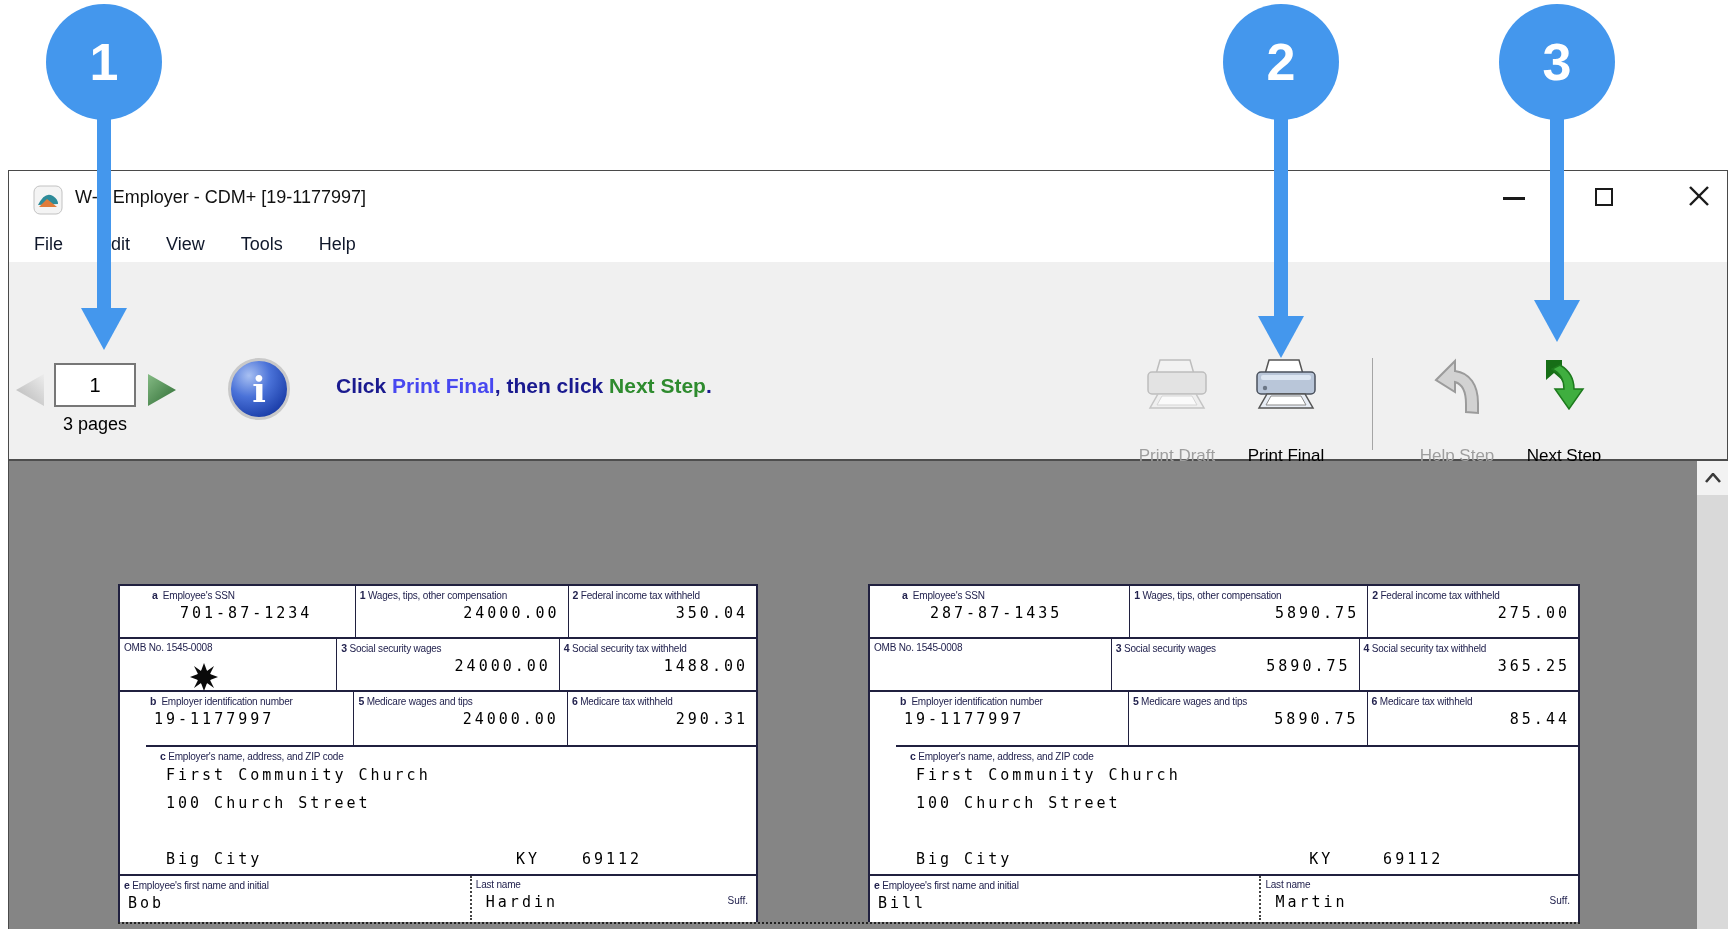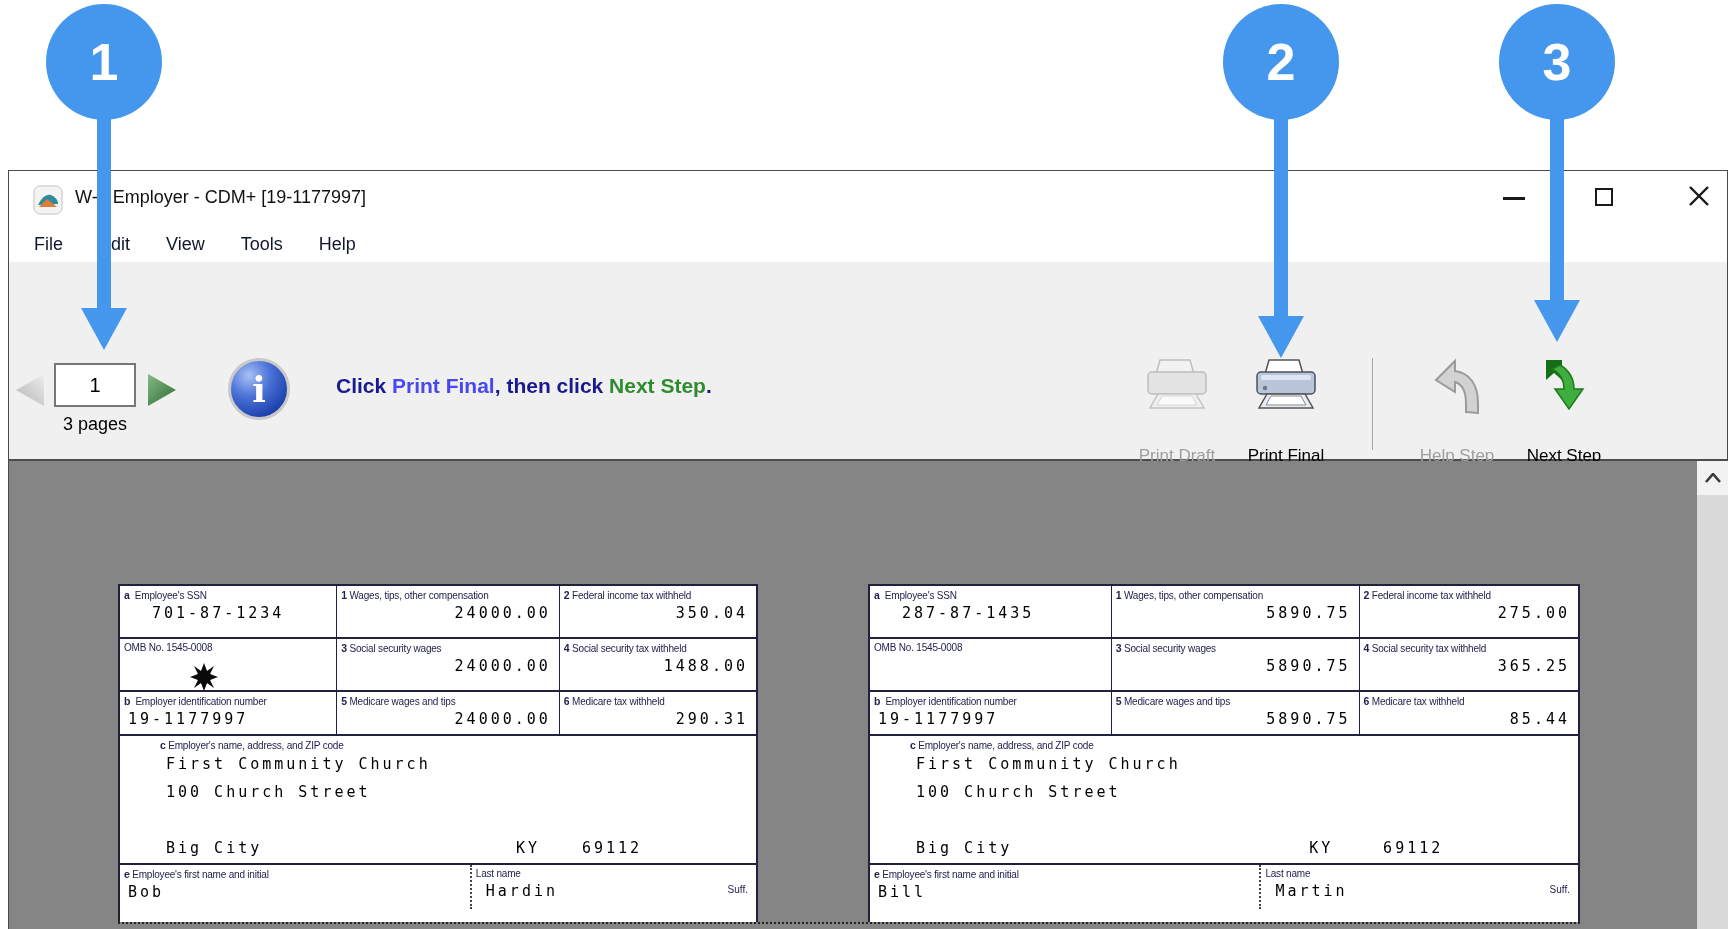--- a/index.html
+++ b/index.html
@@ -59,21 +59,21 @@
   .scrollbar { position:absolute; left:1697px; top:461px; width:31px; height:468px; background:#d9d9d9; }
   .scroll-up { position:absolute; left:0; top:0; width:31px; height:34px; background:#f2f2f2;
           display:flex; align-items:center; justify-content:center; cursor:pointer; }
   
   .w2 { position:absolute; background:#fff; color:#23234f;
         border:2px solid #20203f; border-bottom:none; }
   .w2 .r { display:flex; border-bottom:2px solid #20203f; position:relative; }
   .w2 .r:last-child { border-bottom:none; }
   .w2 .c { position:relative; border-left:1.5px solid #20203f; overflow:hidden; }
   .w2 .c:first-child { border-left:none; }
-  .r1 { height:53px; } .r2 { height:53px; } .r3 { height:44px; } .rc { height:129px;padding-left:36px; } .re { height:44px; }
+  .r1 { height:53px;padding-left:28px; } .r2 { height:53px; } .r3 { height:55px;margin-left:26px; } .rc { height:129px;padding-left:36px; } .re { height:44px; }
   .cw1 { width:34%; } .cw2 { width:35%; } .cw3 { width:31%; }
   .lbl { font-size:10px; padding:3px 0 0 4px; white-space:nowrap; letter-spacing:-0.2px; }
   .lbl b { font-size:10.5px; }
   .val { font-family:"DejaVu Sans Mono",monospace; font-size:15px; letter-spacing:3px;
          color:#000; line-height:24px; white-space:nowrap; }
   .v-num { text-align:right; padding-right:8px; }
   .v-ssn { padding-left:32px; }
   .v-id  { padding-left:8px; }
   .addr-name   { position:absolute; left:10px; top:16px; }
   .addr-street { position:absolute; left:10px; top:44px; }

